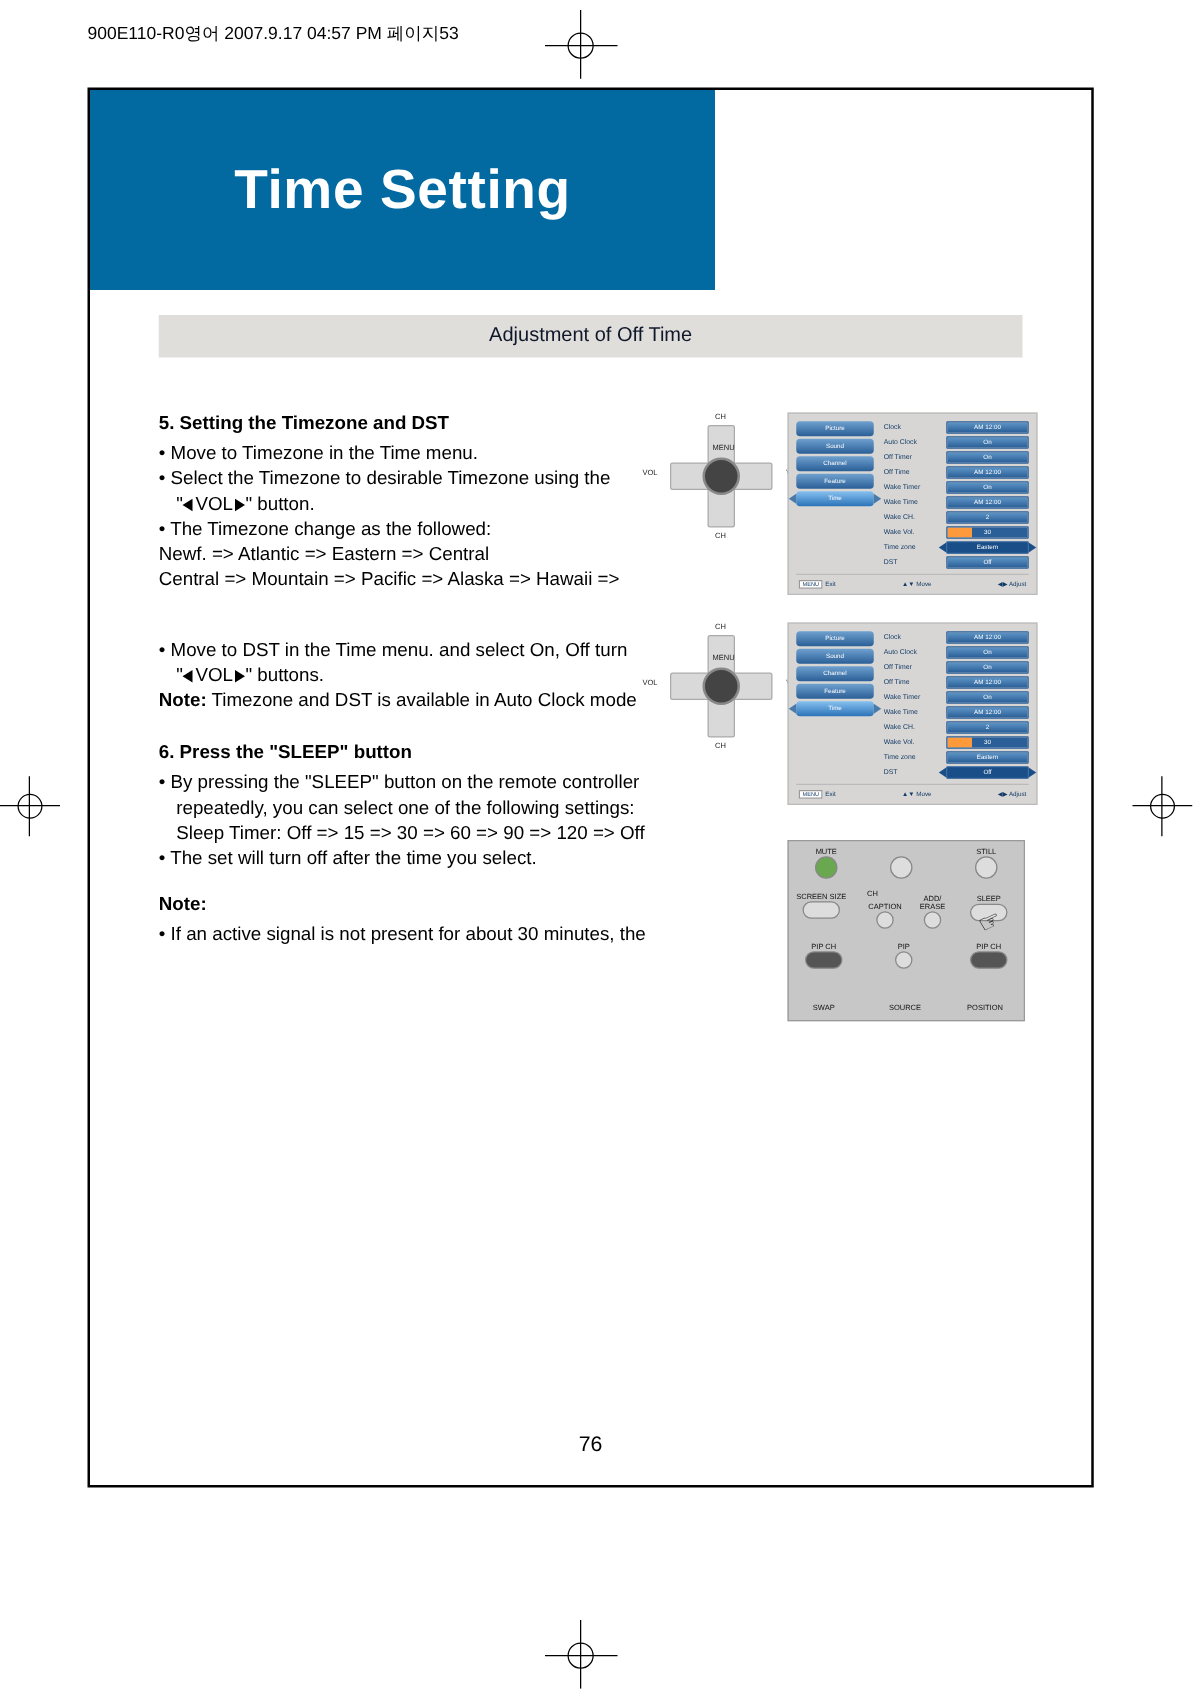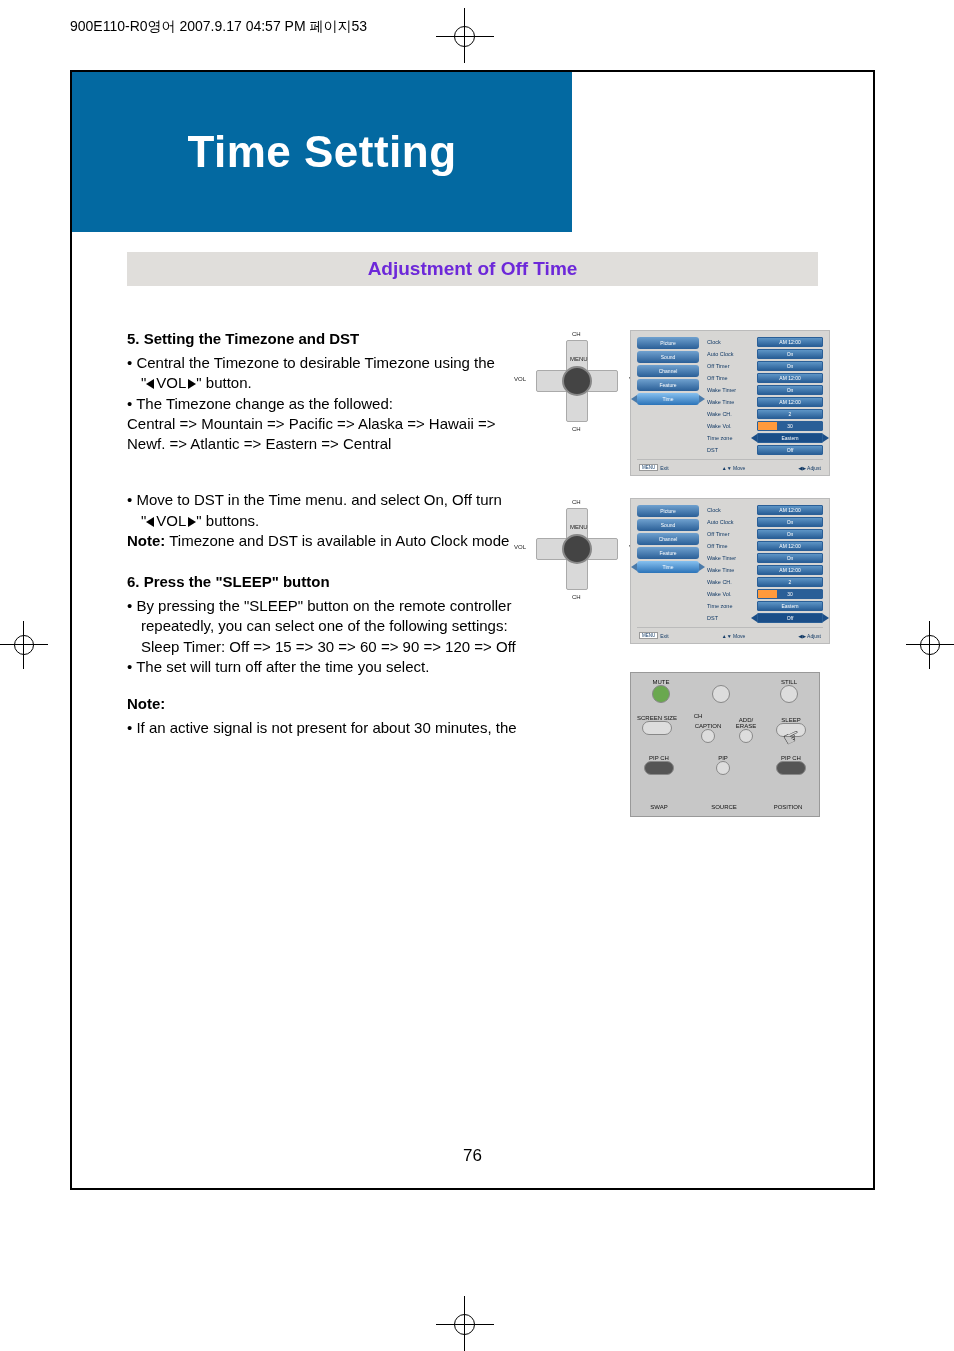--- a/index.html
+++ b/index.html
@@ -17,21 +17,21 @@
 
   
   .frame { position: absolute; left: 70px; top: 70px; width: 805px; height: 1120px; border: 2px solid #000; }
 
   
   .title-block { position: absolute; left: 0; top: 0; width: 500px; height: 160px; background:#0369a1; display:flex; align-items:center; justify-content:center; }
   .title-block .title { font-size: 44px; font-weight: 600; color: #fff; letter-spacing: .5px; }
 
   
   .section-bar { position: absolute; left: 55px; right: 55px; top: 180px; height: 34px; background:#e0dedb; display:flex; align-items:center; justify-content:center; }
-  .section-bar .txt { font-size: 19px; font-weight: 700; color: #6d28d9; }
+  .section-bar .txt { font-size: 16px; font-weight: 400; color: #0f172a; }
 
   
   .body { position: absolute; left: 55px; right: 55px; top: 258px; }
 
   .h5 { font-size: 15px; font-weight: 700; margin-bottom: 6px; }
   .li { font-size: 15px; line-height: 1.35; }
   .indent { padding-left: 14px; }
   .para { font-size: 15px; line-height: 1.35; }
   .gap-md { height: 36px; }
 
@@ -121,27 +121,28 @@
       <div class="title">Time Setting</div>
     </div>
 
     <div class="section-bar">
       <div class="txt">Adjustment of Off Time</div>
     </div>
 
     <div class="body">
 
       <div class="h5">5. Setting the Timezone and DST</div>
-      <div class="li">• Central the Timezone to desirable Timezone using the</div>
+      <div class="li">• Move to Timezone in the Time menu.</div>
+      <div class="li">• Select the Timezone to desirable Timezone using the</div>
       <div class="li indent">
         <span>"</span><span class="arrow-l"></span><span>VOL</span><span class="arrow-r"></span><span>" button.</span>
       </div>
       <div class="li">• The Timezone change as the followed:</div>
+      <div class="para">Newf. =&gt; Atlantic =&gt; Eastern =&gt; Central</div>
       <div class="para">Central =&gt; Mountain =&gt; Pacific =&gt; Alaska =&gt; Hawaii =&gt;</div>
-      <div class="para">Newf. =&gt; Atlantic =&gt; Eastern =&gt; Central</div>
 
       <div class="gap-md"></div>
 
       <div class="li">• Move to DST in the Time menu. and select On, Off turn</div>
       <div class="li indent">
         <span>"</span><span class="arrow-l"></span><span>VOL</span><span class="arrow-r"></span><span>" buttons.</span>
       </div>
       <div class="para">
         <b>Note:</b><span> Timezone and DST is available in Auto Clock mode</span>
       </div>

